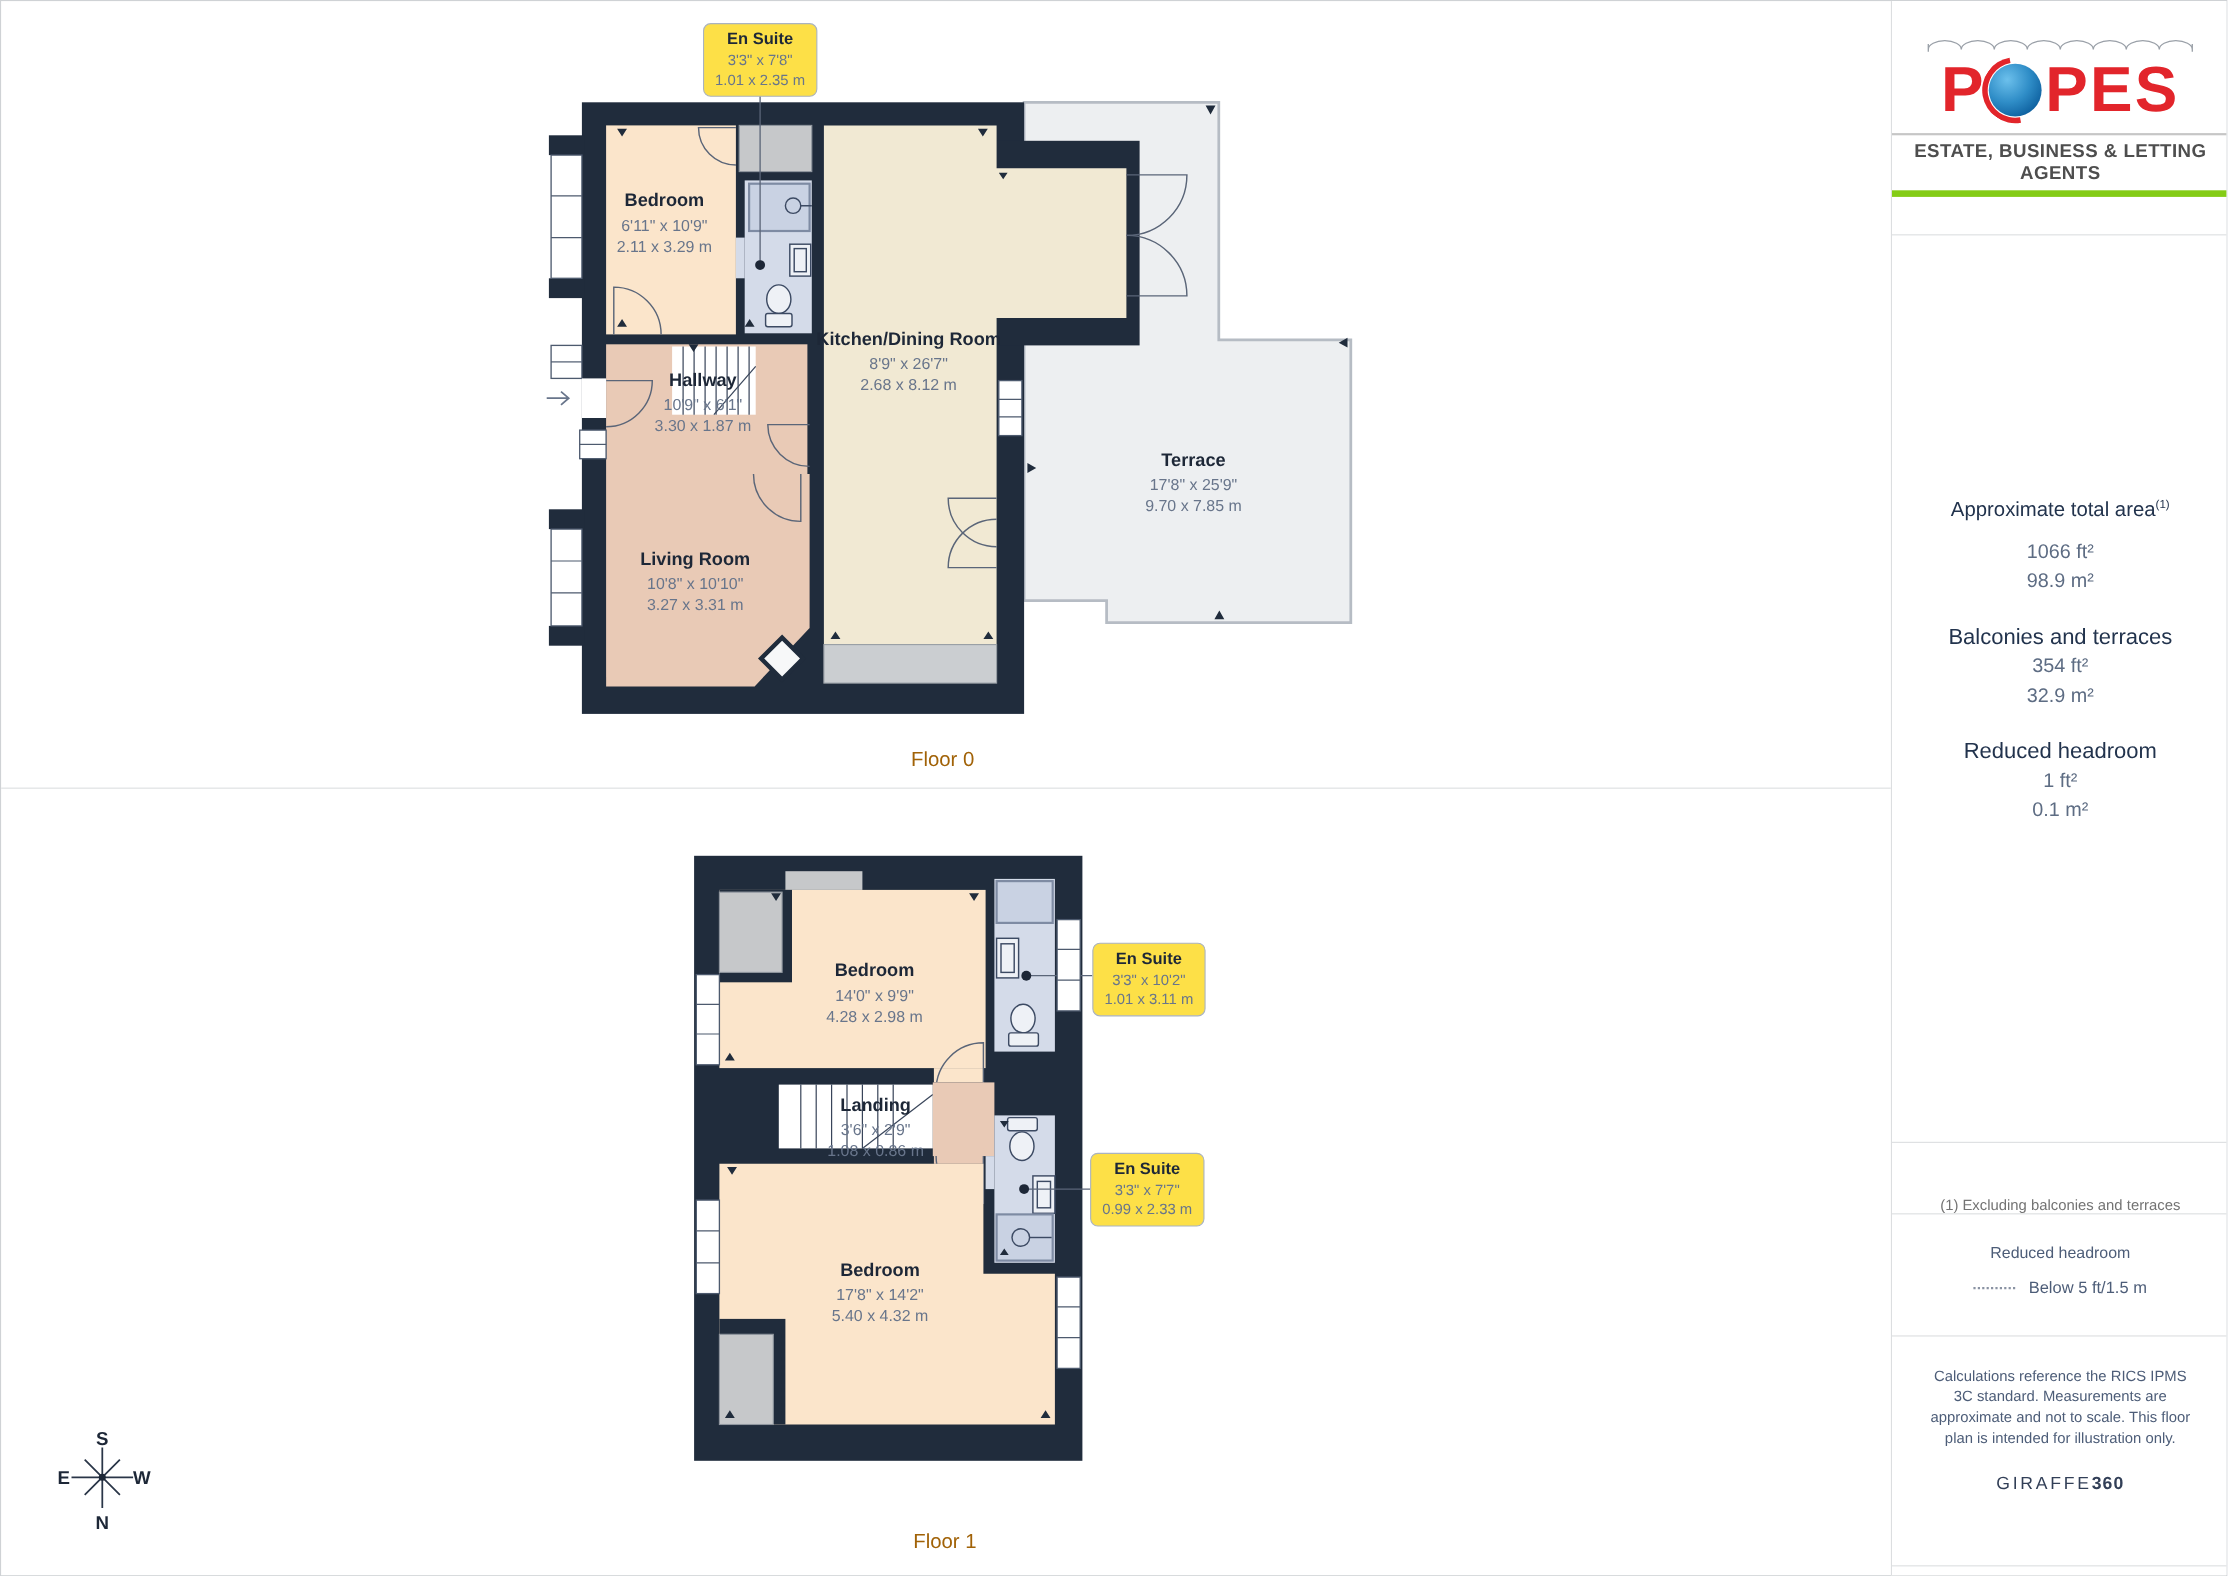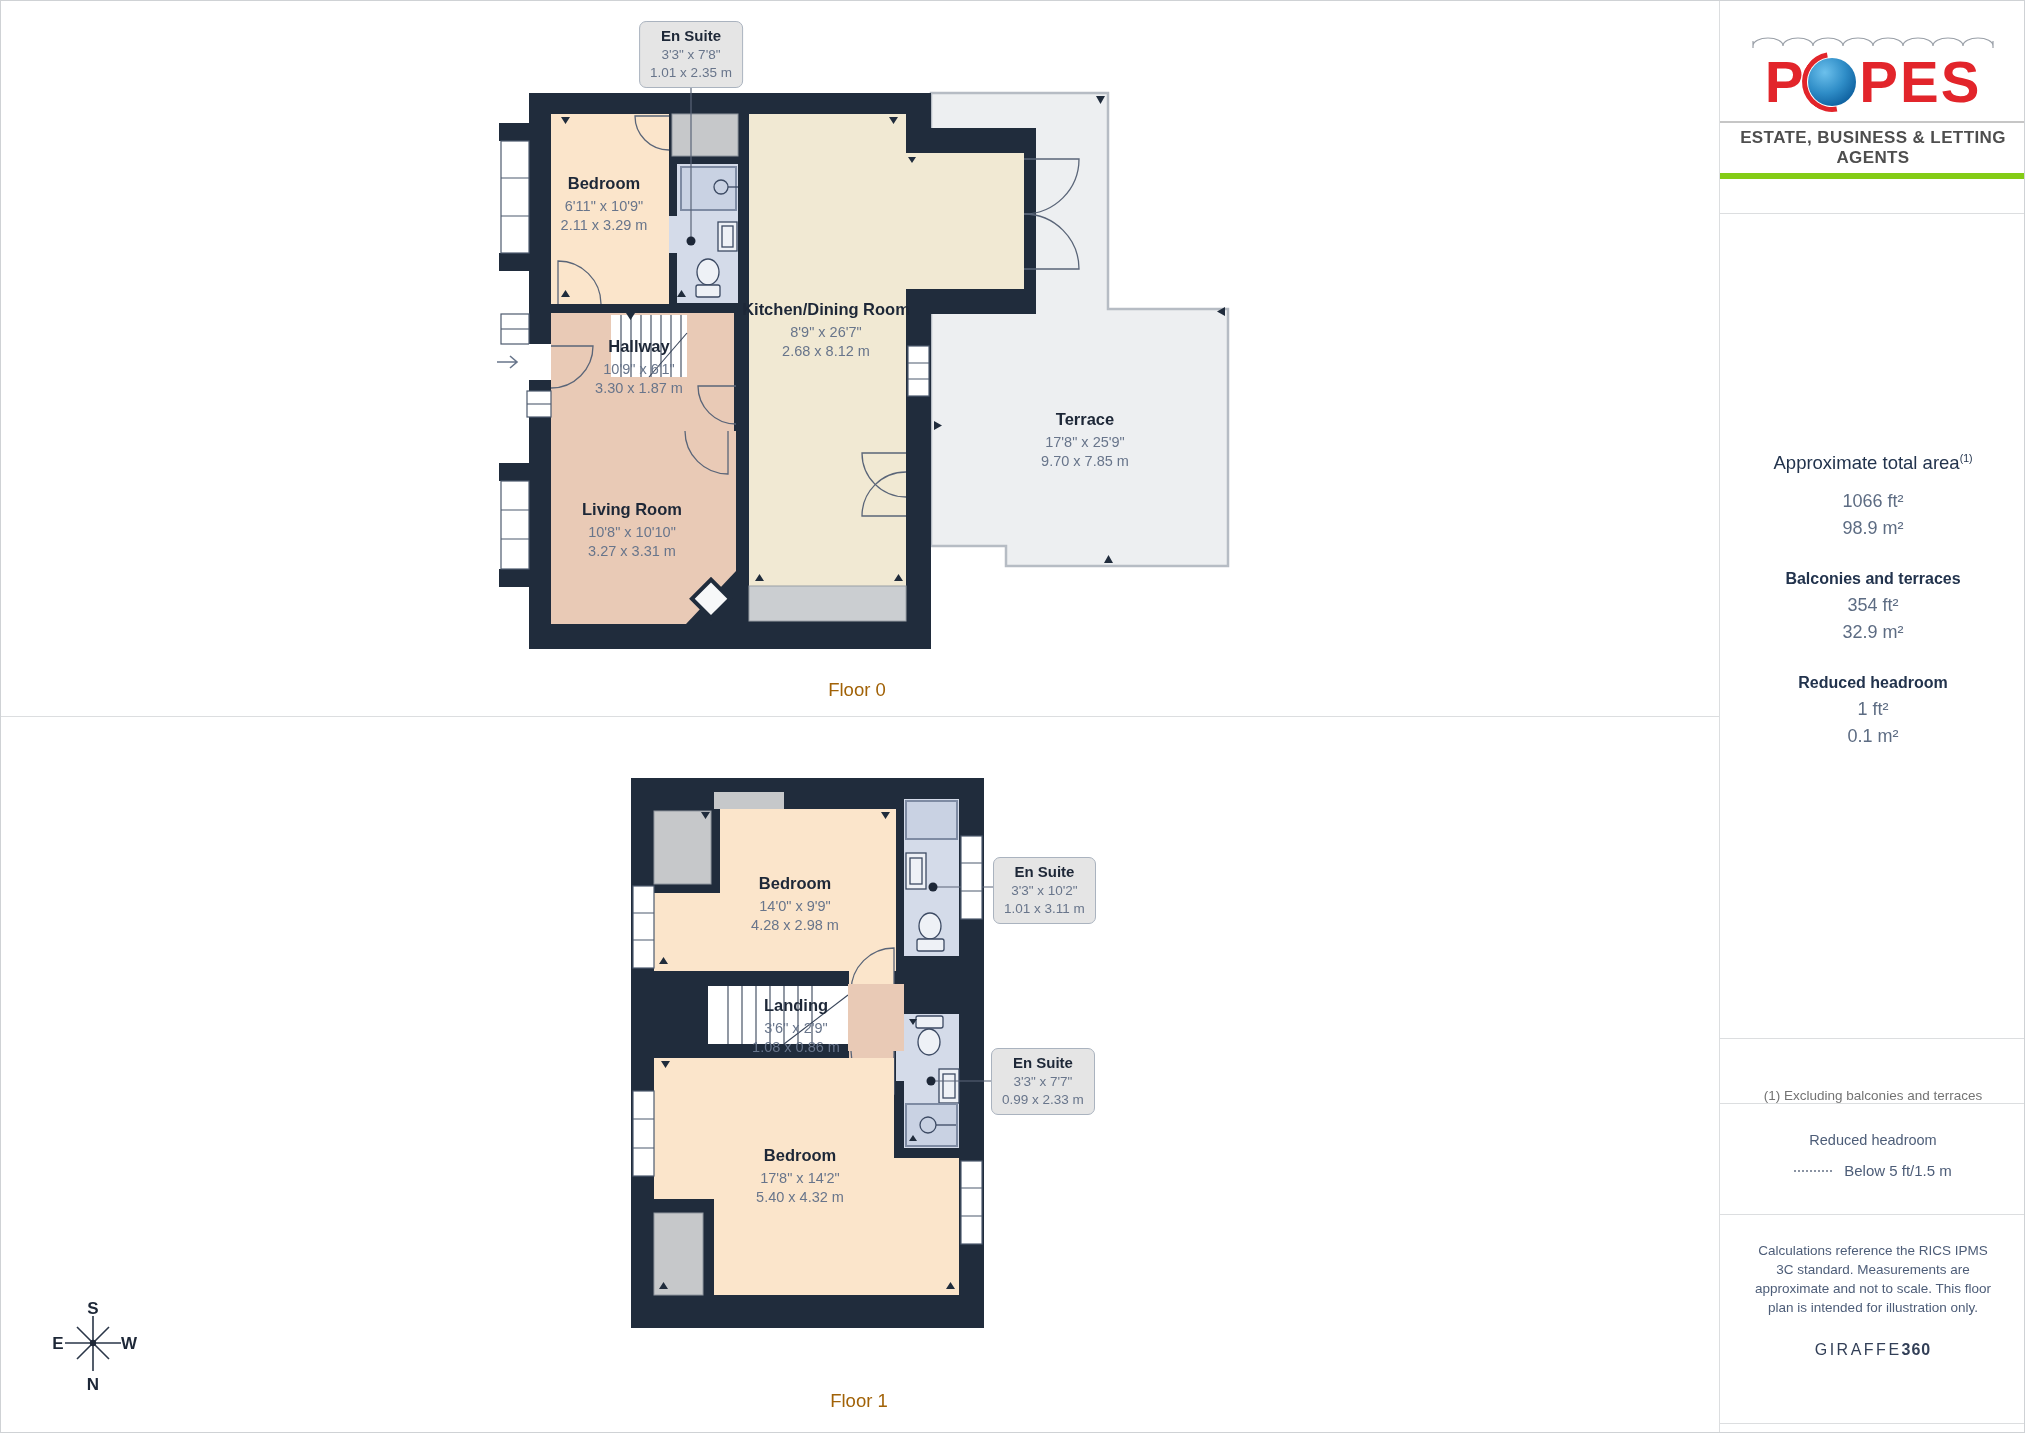--- a/index.html
+++ b/index.html
@@ -8,21 +8,21 @@
   .plan-svg{position:absolute;left:0;top:0;}
   .hdiv{position:absolute;left:0;top:715px;width:1718px;height:1px;background:#dcdee0;}
 
   
   .room-label{position:absolute;transform:translate(-50%,-50%);text-align:center;white-space:nowrap;z-index:5;}
   .room-label .rn{font-size:16.5px;font-weight:bold;color:#1d2737;margin-bottom:4px;}
   .room-label .rd{font-size:14.5px;color:#68758b;line-height:1.3;}
   .floor-title{position:absolute;transform:translate(-50%,-50%);font-size:18.5px;font-weight:normal;color:#a16207;z-index:5;}
 
   
-  .callout{position:absolute;background:#e5e5e5;border:1.6px solid #aab3bf;border-radius:7px;
+  .callout{position:absolute;background:#fde047;border:1.6px solid #aab3bf;border-radius:7px;
            padding:5px 10px 6px;text-align:center;white-space:nowrap;z-index:6;}
   .callout .rn{font-size:15px;font-weight:bold;color:#1d2737;margin-bottom:2px;}
   .callout .rd{font-size:13.5px;color:#68758b;line-height:1.3;}
   .callout.centered{transform:translateX(-50%);}
 
   
   .sidebar{position:absolute;left:1718px;top:0;width:307px;height:1433px;box-sizing:border-box;
            border-left:1px solid #dcdee0;background:#fff;}
   .sb-sec{box-sizing:border-box;border-bottom:1px solid #dcdee0;text-align:center;}
   .s-logo{height:213px;display:flex;flex-direction:column;align-items:center;justify-content:center;}
@@ -33,21 +33,21 @@
   .ball::before{content:'';position:absolute;inset:-6px;border-radius:50%;
         border:5px solid #e2252b;border-top-color:transparent;border-right-color:transparent;
         transform:rotate(35deg);}
   .tagline{margin-top:10px;border-top:2px solid #c6c6c6;border-bottom:6px solid #84cc16;
            padding:5px 4px;font-size:17px;font-weight:bold;color:#4e4e4e;letter-spacing:.4px;}
   .s-areas{height:825px;padding-top:238px;}
   .a-title{font-size:18.5px;font-weight:normal;color:#22334d;}
   .a-title sup{font-size:10.5px;}
   .a-val{font-size:18px;color:#5d6c83;line-height:27px;}
   .a-val.first{margin-top:14px;}
-  .a-h{margin-top:24px;font-size:16px;font-weight:bold;color:#22334d;line-height:26px;}
+  .a-h{margin-top:24px;font-size:20px;font-weight:normal;color:#22334d;line-height:26px;}
   .s-footnote{height:65px;display:flex;align-items:flex-end;justify-content:center;
               font-size:13.5px;color:#737373;}
   .s-legend{height:111px;padding-top:28px;font-size:14.5px;color:#4d5d78;}
   .legend-row{margin-top:14px;display:flex;align-items:center;justify-content:center;font-size:15px;}
   .dotted{display:inline-block;width:38px;border-top:2px dotted #8a93a3;margin-right:12px;}
   .s-disclaimer{height:209px;padding:26px 30px 0;font-size:13.5px;line-height:19px;color:#4d5d78;}
   .giraffe{margin-top:23px;font-size:16px;letter-spacing:2.5px;color:#323f57;}
   .giraffe b{letter-spacing:1px;}
 </style>
 </head>

